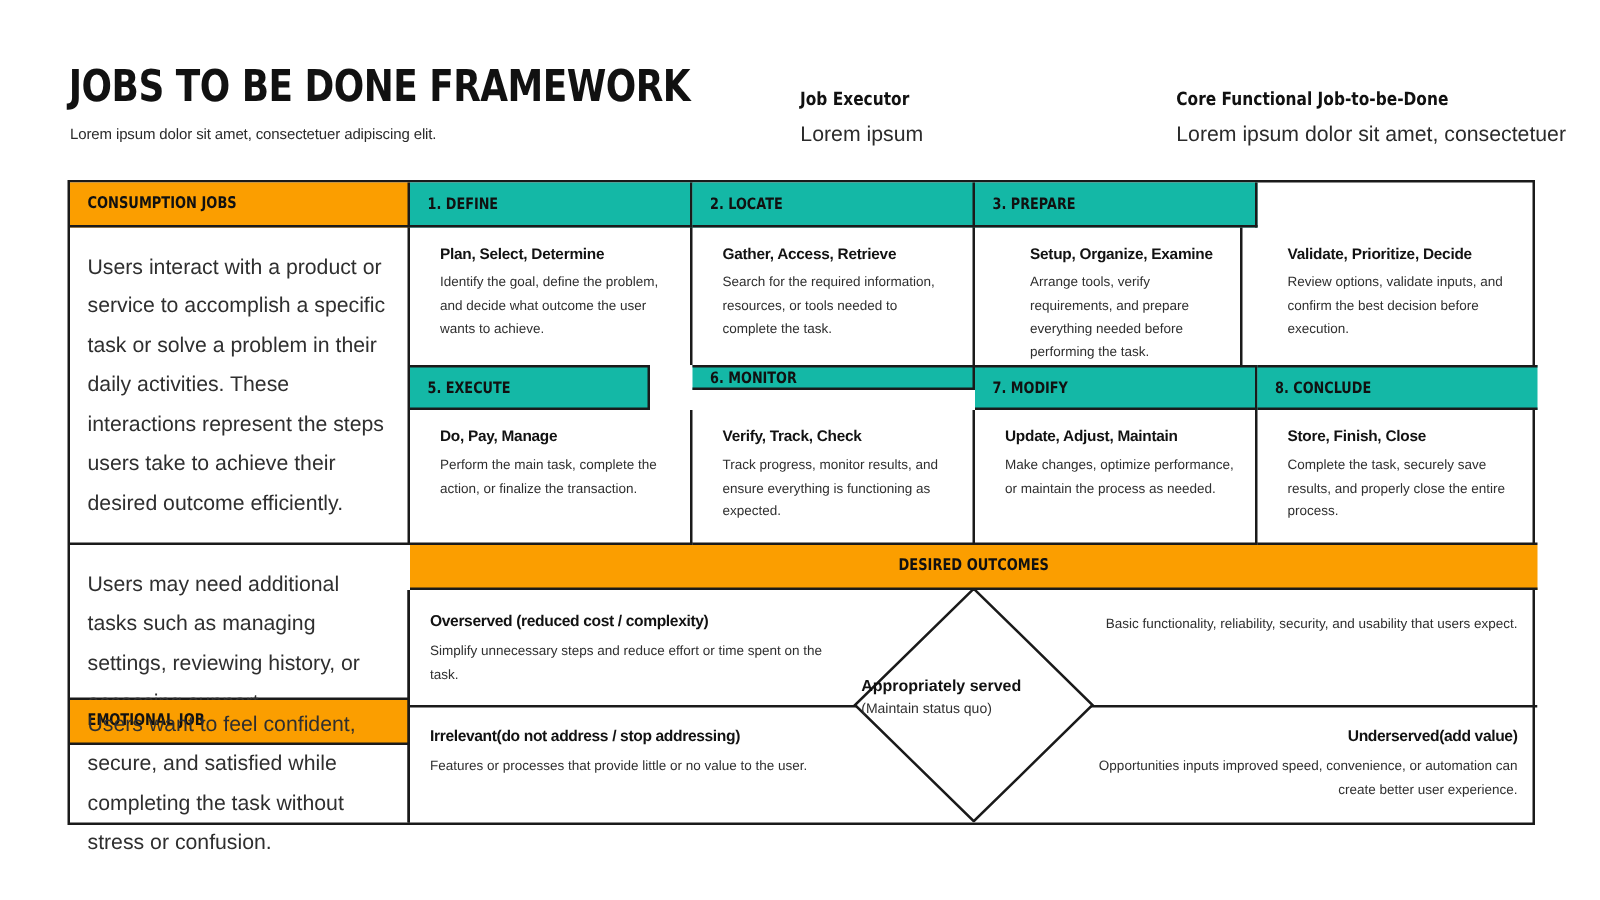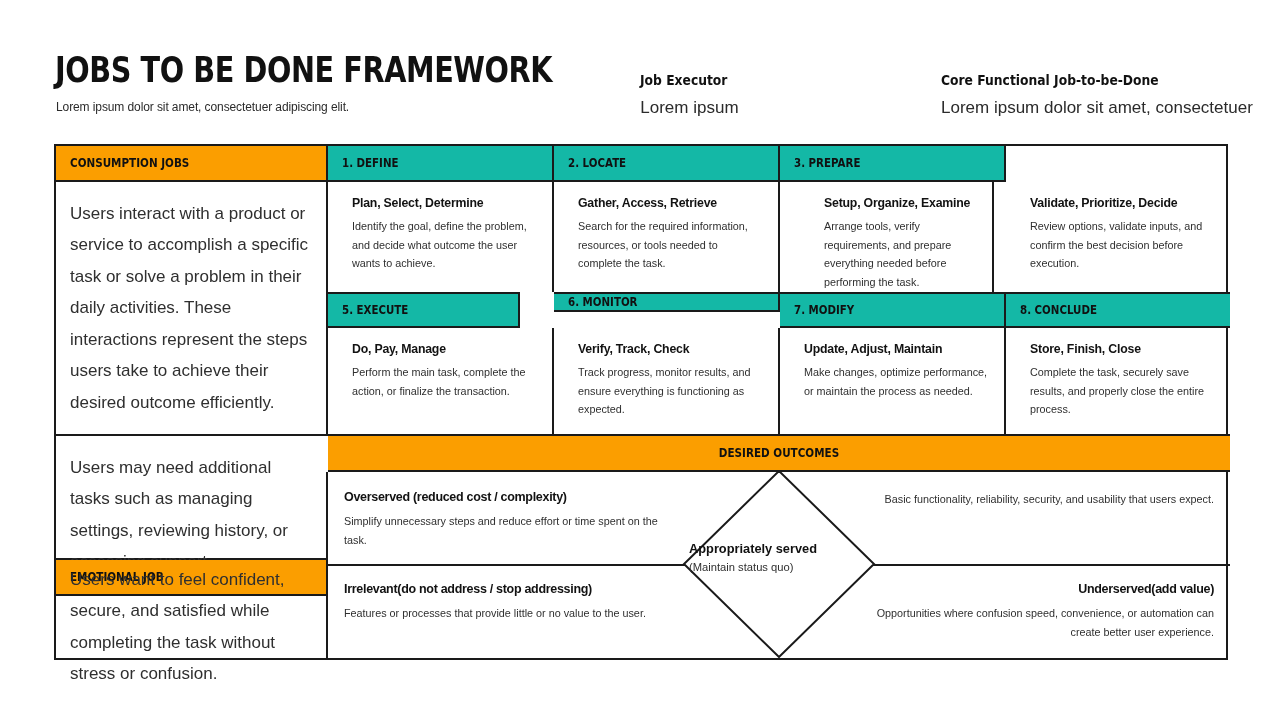--- a/index.html
+++ b/index.html
@@ -235,20 +235,20 @@
         <div class="q-body">Basic functionality, reliability, security, and usability that users expect.</div>
       </div>
 
       <div class="quad" style="left:16px; top:110px; width:340px;">
         <div class="q-head">Irrelevant(do not address / stop addressing)</div>
         <div class="q-body">Features or processes that provide little or no value to the user.</div>
       </div>
 
       <div class="quad right" style="right:16px; top:110px; width:350px;">
         <div class="q-head">Underserved(add value)</div>
-        <div class="q-body">Opportunities where confusion speed, convenience, or automation can create better user experience.</div>
+        <div class="q-body">Opportunities inputs improved speed, convenience, or automation can create better user experience.</div>
       </div>
     </div>
 
     <div class="vsep" style="left:270px; top:326px; height:186px;"></div>
 
   </div>
 </div>
 
 </body></html>

